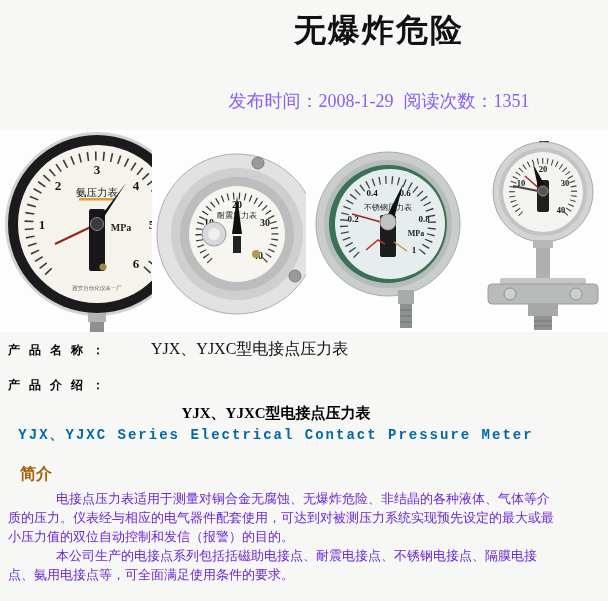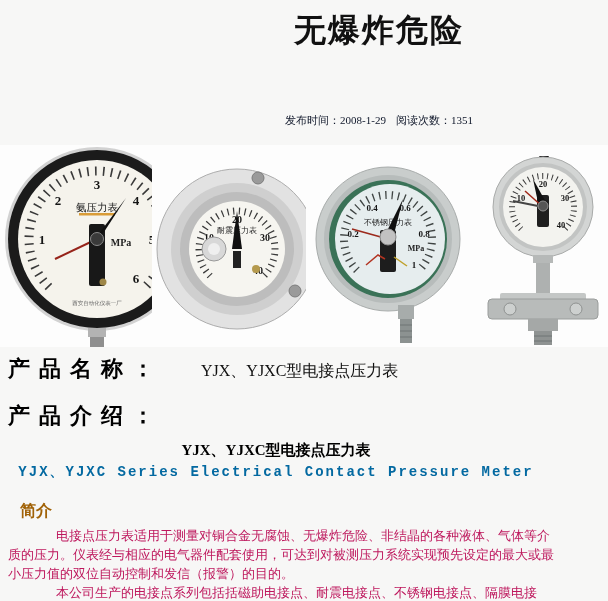--- a/index.html
+++ b/index.html
@@ -1,45 +1,45 @@
 <!DOCTYPE html>
 <html><head>
 <meta charset="utf-8">
 <style>
   * { margin:0; padding:0; box-sizing:border-box; }
   html,body { width:608px; height:601px; overflow:hidden; }
   body { background:#f7f7f6; font-family:"Liberation Serif","DejaVu Serif",serif; color:#1a1a1a; }
 
   .header { margin-left:150px; width:458px; text-align:center; }
   .page-title { font-size:32px; font-weight:bold; letter-spacing:2px; padding-top:9px; color:#111; }
-  .meta { margin-top:60px; font-size:11px; color:#0f172a; }
+  .meta { margin-top:36px; font-size:18px; color:#8b5cf6; }
   .meta span { display:inline-block; }
   .meta .gap { width:10px; }
 
   .gallery { position:relative; margin-top:17px; width:608px; height:202px; }
   .photo { position:absolute; top:0; height:202px; background:#fdfdfd; }
   .photo svg { display:block; }
   .p1 { left:0;   width:192px; }
   .p2 { left:152px; width:166px; }
   .p3 { left:306px; width:172px; }
   .p4 { left:470px; width:138px; }
 
   .field-row { margin:7px 0 0 8px; display:flex; align-items:baseline; }
-  .field-label { font-size:22px; font-weight:bold; letter-spacing:9px; color:#000; white-space:nowrap; }
+  .field-label { font-size:12px; font-weight:bold; letter-spacing:9px; color:#000; white-space:nowrap; }
   .field-value { font-size:16px; margin-left:38px; color:#111; }
   .row-intro { margin-top:17px; }
 
   .intro-center { width:552px; text-align:center; }
   .intro-title-cn { margin-top:10px; font-size:15px; font-weight:bold; color:#000; }
   .intro-title-en { margin-top:3px; font-size:14px; font-weight:bold; letter-spacing:2px;
                     font-family:"Liberation Mono","DejaVu Sans Mono",monospace; color:#0369a1; }
 
   .section-heading { margin:20px 0 4px 20px; font-size:16px; font-weight:bold; color:#a16207; }
   .body-text { margin:3px 0 0 8px; width:546px; }
-  .body-text p { font-size:13px; line-height:19px; text-indent:48px; color:#be185d; }
+  .body-text p { font-size:13px; line-height:19px; text-indent:48px; color:#6d28d9; }
 
   .dial-num { font-weight:bold; fill:#151515; font-family:"Liberation Serif",serif; }
   .dial-label { fill:#222; font-family:"Liberation Serif",serif; }
   .tiny { fill:#666; font-family:"Liberation Serif",serif; }
 </style>
 </head>
 <body>
 
 <div class="header">
   <div class="page-title">无爆炸危险</div>

